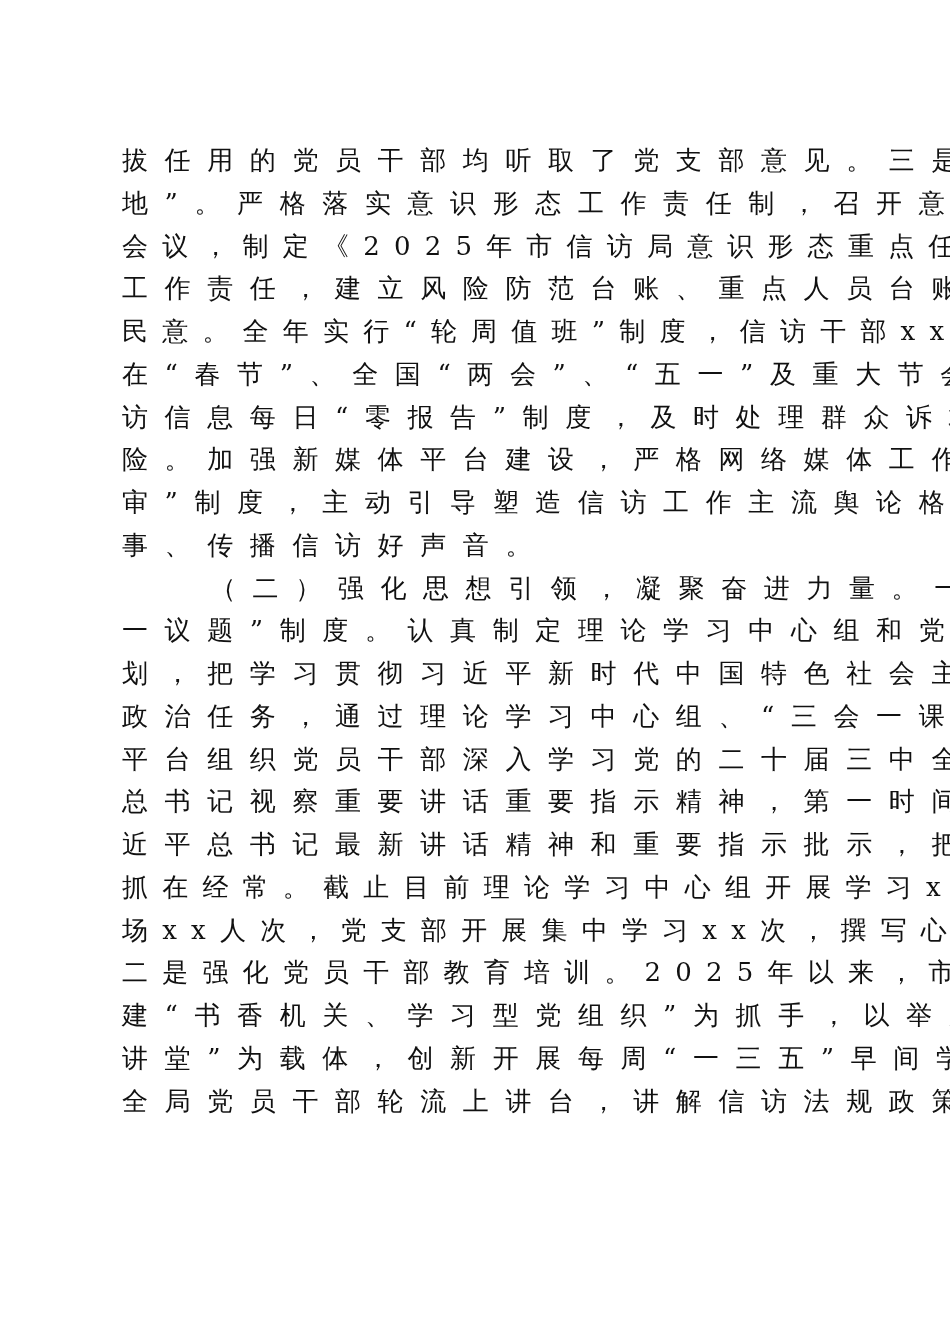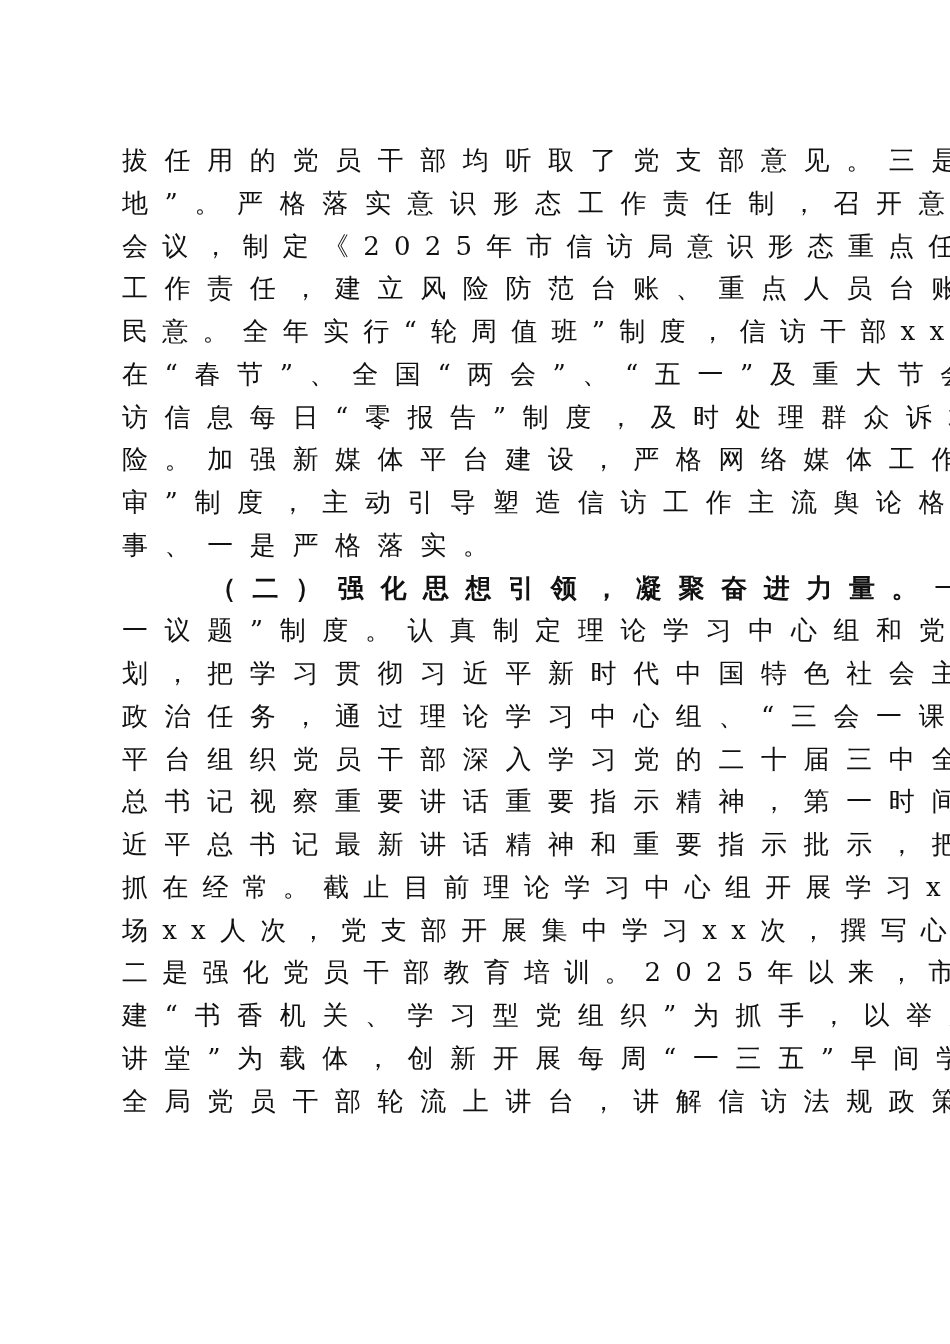--- a/index.html
+++ b/index.html
@@ -12,37 +12,37 @@
       font-family: "DejaVu Serif", "Liberation Serif", serif;
       color: #111111;
     }
     .line {
       height: 42.75px; line-height: 42.75px;
       font-size: 26px; letter-spacing: 16.6px;
       white-space: nowrap;
     }
     .line.latin { letter-spacing: 14.2px; }
     .line.indent { padding-left: 88px; }
-    .heading { font-weight: bold; margin-top: 27px; }
+    .heading { font-weight: normal; margin-top: 27px; }
   </style>
 </head>
 <body>
 
 <div class="page">
   <div class="text-block">
     <div class="line">拔任用的党员干部均听取了党支部意见。三是守牢网络“主阵</div>
     <div class="line">地”。严格落实意识形态工作责任制，召开意识形态工作专题</div>
     <div class="line latin">会议，制定《2025年市信访局意识形态重点任务清单》，细化</div>
     <div class="line">工作责任，建立风险防范台账、重点人员台账，密切关注社情</div>
     <div class="line latin">民意。全年实行“轮周值班”制度，信访干部xx小时坚守岗位，</div>
     <div class="line">在“春节”、全国“两会”、“五一”及重大节会期间启动信</div>
     <div class="line">访信息每日“零报告”制度，及时处理群众诉求，严防舆情风</div>
     <div class="line">险。加强新媒体平台建设，严格网络媒体工作纪律，落实“三</div>
     <div class="line">审”制度，主动引导塑造信访工作主流舆论格局，讲好信访故</div>
-    <div class="line">事、一是严格落实。</div>
+    <div class="line">事、传播信访好声音。</div>
 
     <div class="line indent"><span class="heading">（二）强化思想引领，凝聚奋进力量。</span><span>一是严格落实“第</span></div>
 
     <div class="line">一议题”制度。认真制定理论学习中心组和党支部全年学习计</div>
     <div class="line">划，把学习贯彻习近平新时代中国特色社会主义思想作为首要</div>
     <div class="line">政治任务，通过理论学习中心组、“三会一课”、主题党日等</div>
     <div class="line">平台组织党员干部深入学习党的二十届三中全会精神，习近平</div>
     <div class="line">总书记视察重要讲话重要指示精神，第一时间组织传达学习习</div>
     <div class="line">近平总书记最新讲话精神和重要指示批示，把学习融入日常、</div>
     <div class="line latin">抓在经常。截止目前理论学习中心组开展学习x次，研讨交流x</div>

